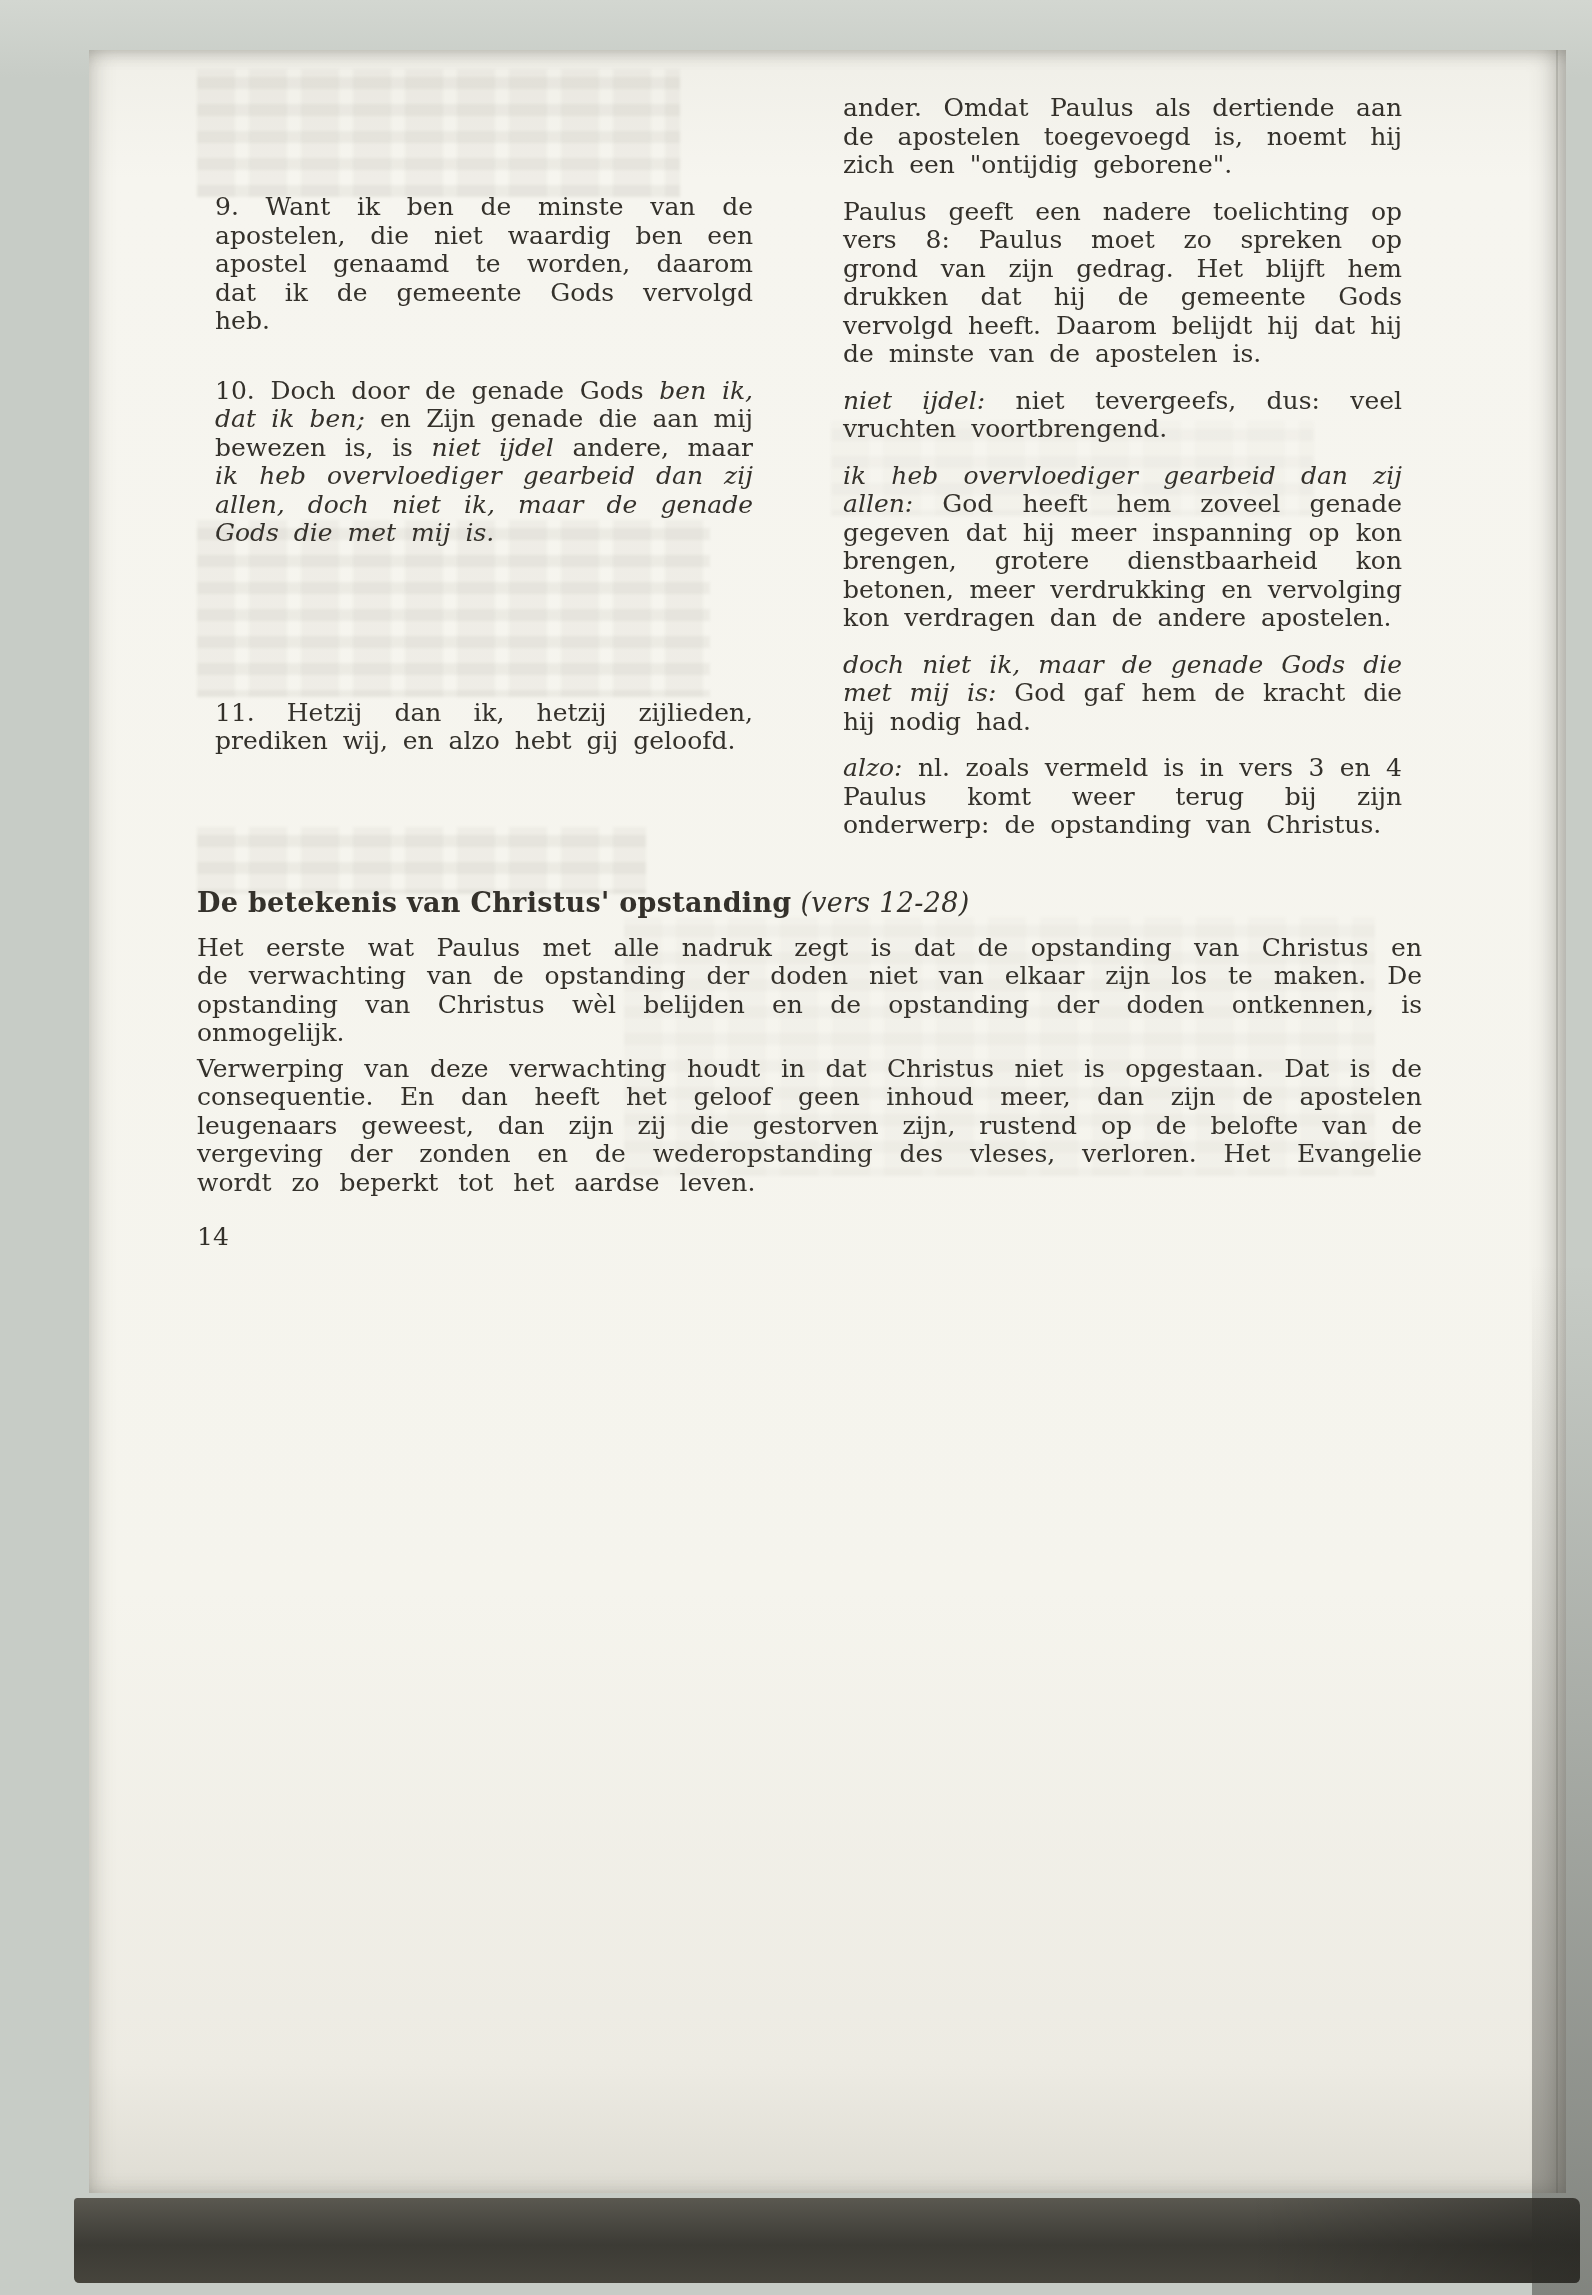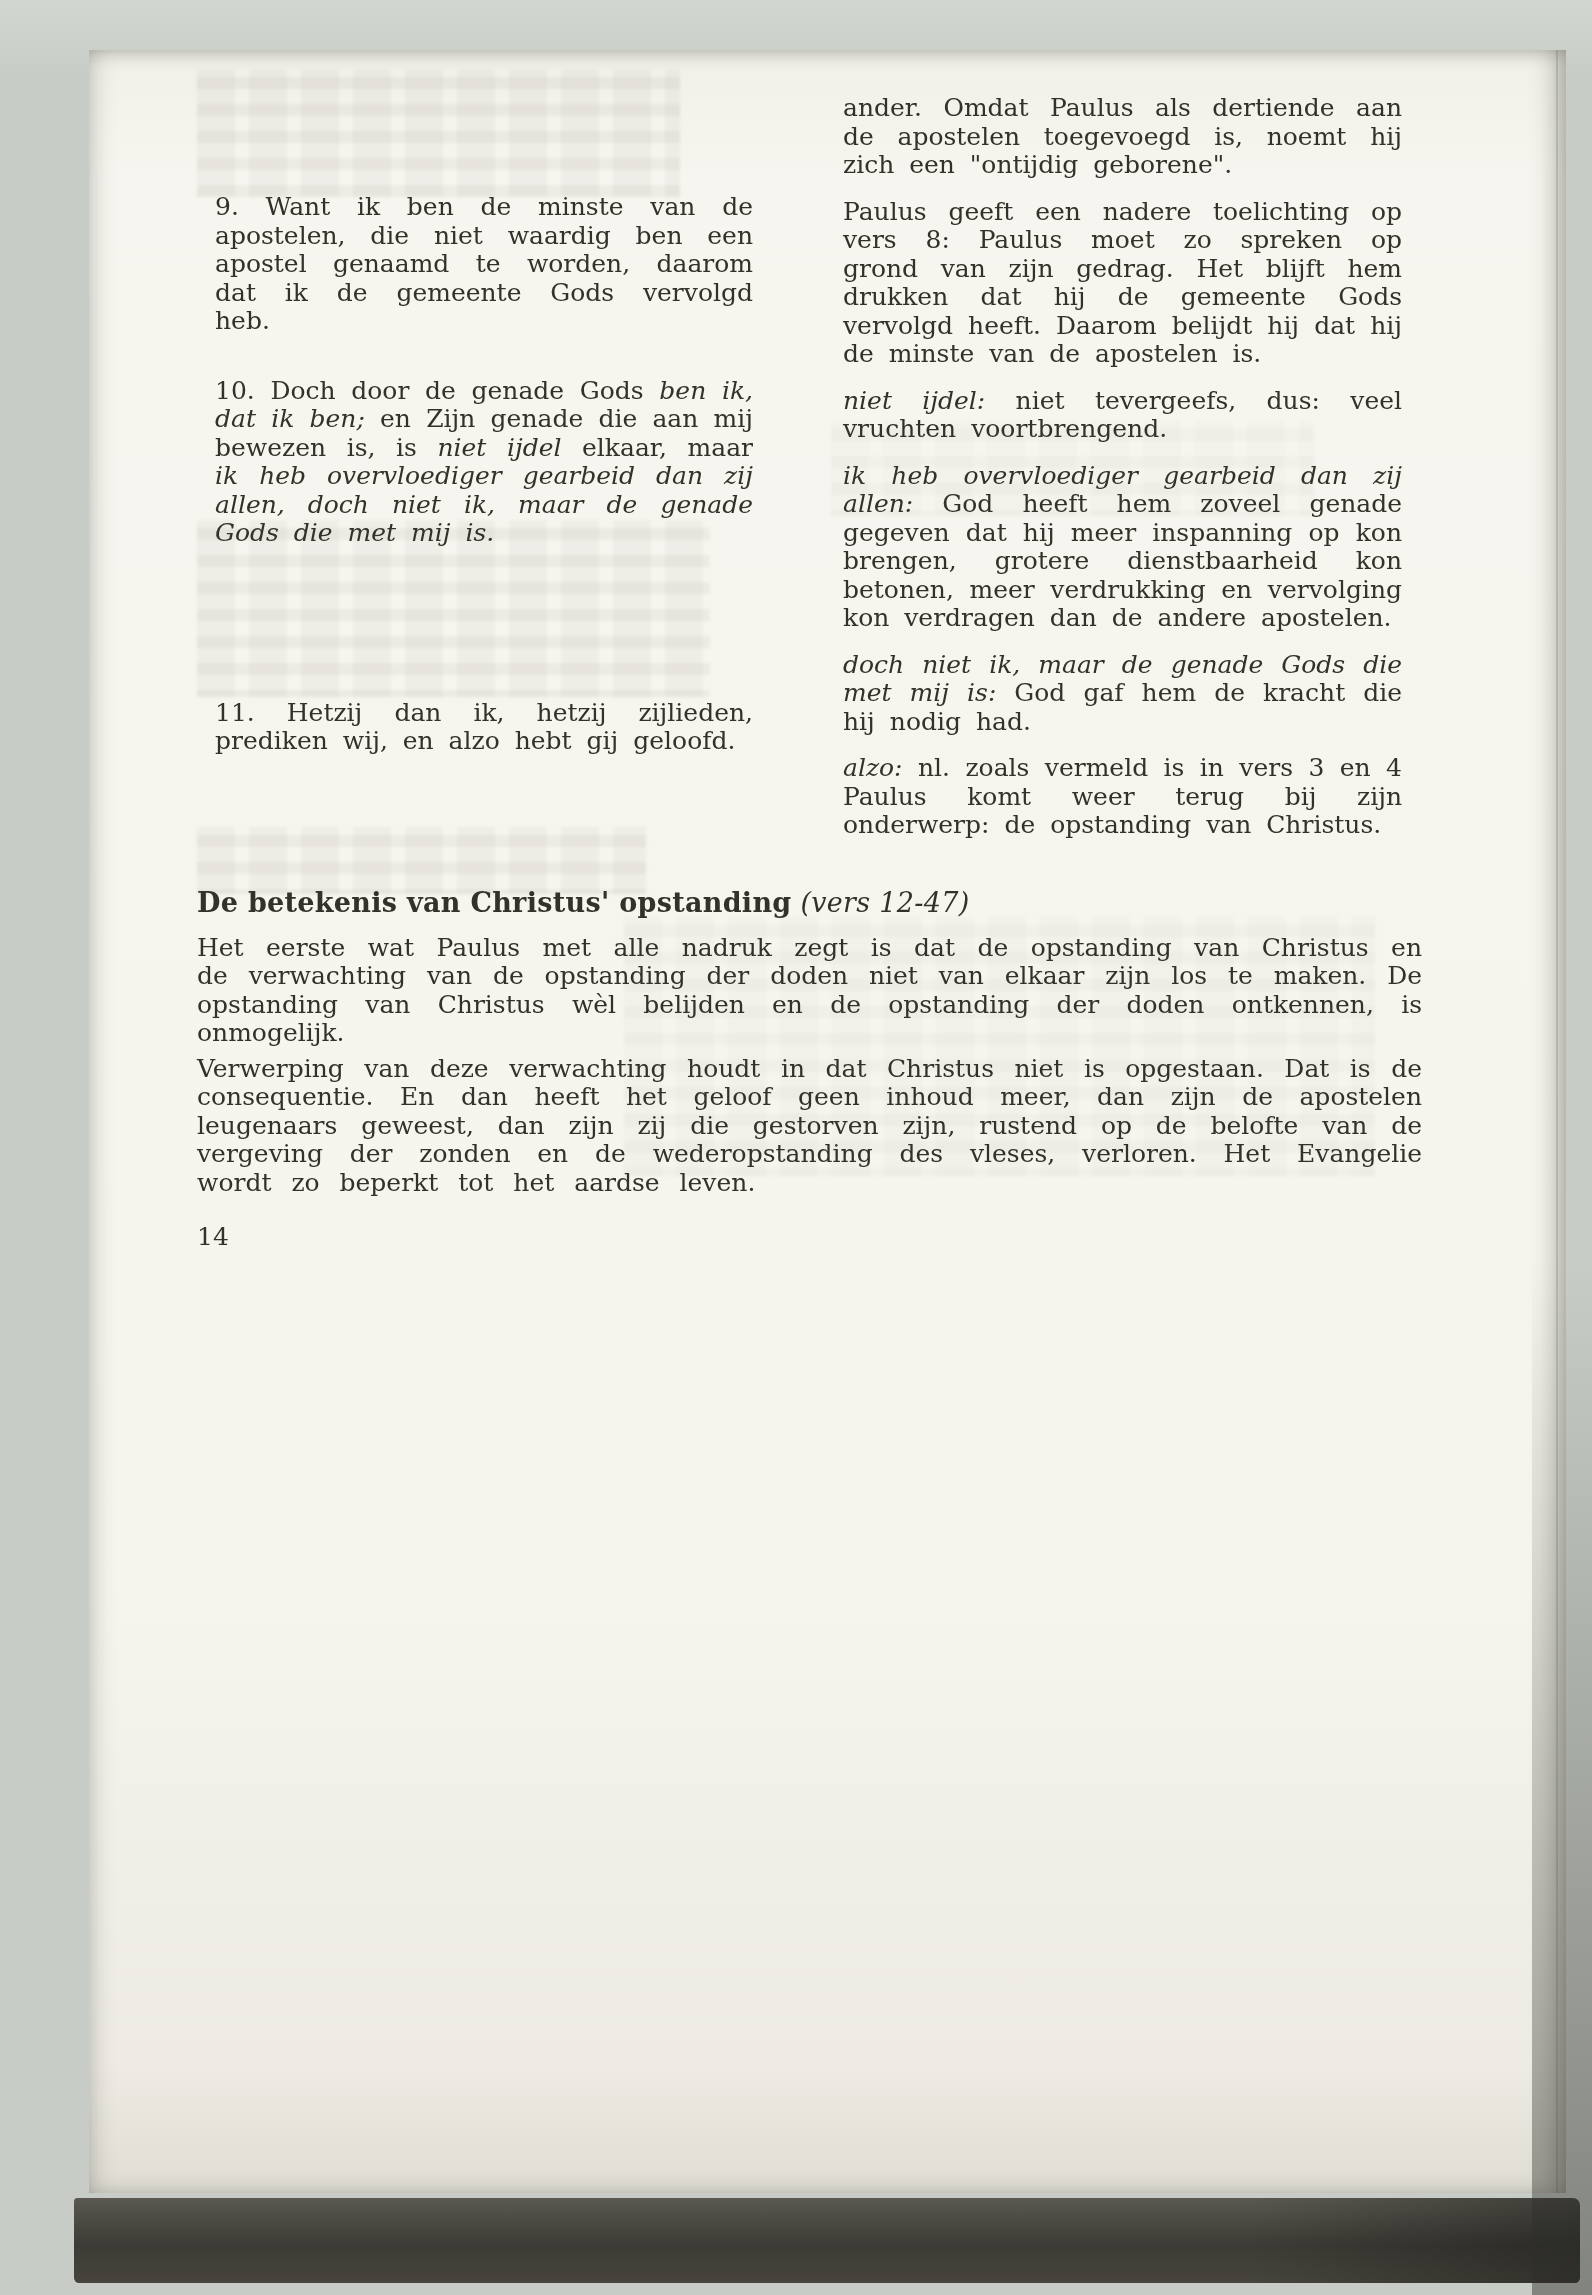--- a/index.html
+++ b/index.html
@@ -75,38 +75,38 @@
   <div class="ghost g3"></div>
   <div class="ghost g4"></div>
   <div class="ghost g5"></div>
 
   <div class="content">
 
     <div class="cols">
 
       <div class="col-left">
         <p class="v9"><span>9. Want ik ben de minste van de apostelen, die niet waardig ben een apostel genaamd te worden, daarom dat ik de gemeente Gods vervolgd heb.</span></p>
-        <p class="v10"><span>10. Doch door de genade Gods </span><span class="it">ben ik, dat ik ben;</span><span> en Zijn genade die aan mij bewezen is, is </span><span class="it">niet ijdel</span><span> elkaar, maar </span><span class="it">ik heb overvloediger gearbeid dan zij allen, doch niet ik, maar de genade Gods die met mij is.</span></p>
+        <p class="v10"><span>10. Doch door de genade Gods </span><span class="it">ben ik, dat ik ben;</span><span> en Zijn genade die aan mij bewezen is, is </span><span class="it">niet ijdel</span><span> andere, maar </span><span class="it">ik heb overvloediger gearbeid dan zij allen, doch niet ik, maar de genade Gods die met mij is.</span></p>
         <p class="v11"><span>11. Hetzij dan ik, hetzij zijlieden, prediken wij, en alzo hebt gij geloofd.</span></p>
       </div>
 
       <div class="col-gap"></div>
 
       <div class="col-right">
         <p><span>ander. Omdat Paulus als dertiende aan de apostelen toegevoegd is, noemt hij zich een "ontijdig geborene".</span></p>
         <p><span>Paulus geeft een nadere toelichting op vers 8: Paulus moet zo spreken op grond van zijn gedrag. Het blijft hem drukken dat hij de gemeente Gods vervolgd heeft. Daarom belijdt hij dat hij de minste van de apostelen is.</span></p>
         <p><span class="it">niet ijdel:</span><span> niet tevergeefs, dus: veel vruchten voortbrengend.</span></p>
         <p><span class="it">ik heb overvloediger gearbeid dan zij allen:</span><span> God heeft hem zoveel genade gegeven dat hij meer inspanning op kon brengen, grotere dienstbaarheid kon betonen, meer verdrukking en vervolging kon verdragen dan de andere apostelen.</span></p>
         <p><span class="it">doch niet ik, maar de genade Gods die met mij is:</span><span> God gaf hem de kracht die hij nodig had.</span></p>
         <p><span class="it">alzo:</span><span> nl. zoals vermeld is in vers 3 en 4 Paulus komt weer terug bij zijn onderwerp: de opstanding van Christus.</span></p>
       </div>
 
     </div>
 
-    <h2 class="section-heading"><span>De betekenis van Christus' opstanding</span><span class="ref"> (vers 12-47)</span></h2>
+    <h2 class="section-heading"><span>De betekenis van Christus' opstanding</span><span class="ref"> (vers 12-28)</span></h2>
 
     <p class="wide"><span>Het eerste wat Paulus met alle nadruk zegt is dat de opstanding van Christus en de verwachting van de opstanding der doden niet van elkaar zijn los te maken. De opstanding van Christus wèl belijden en de opstanding der doden ontkennen, is onmogelijk.</span></p>
     <p class="wide"><span>Verwerping van deze verwachting houdt in dat Christus niet is opgestaan. Dat is de consequentie. En dan heeft het geloof geen inhoud meer, dan zijn de apostelen leugenaars geweest, dan zijn zij die gestorven zijn, rustend op de belofte van de vergeving der zonden en de wederopstanding des vleses, verloren. Het Evangelie wordt zo beperkt tot het aardse leven.</span></p>
 
     <div class="pagenum">14</div>
 
   </div>
 </div>
 
 <div class="edge-bottom"></div>

